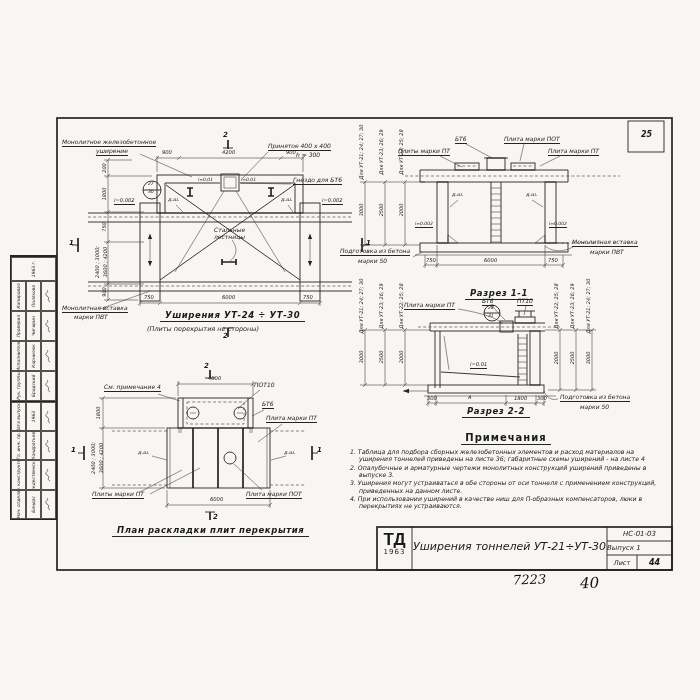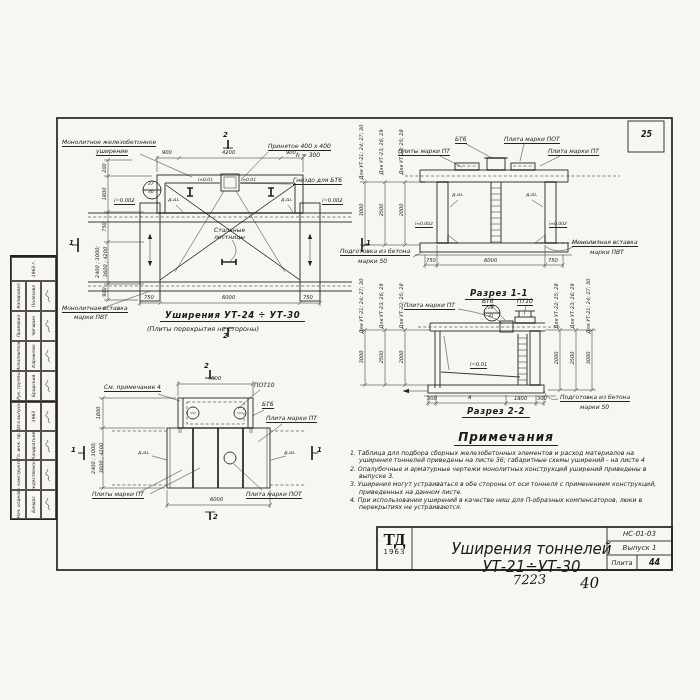--- a/index.html
+++ b/index.html
@@ -14,29 +14,29 @@
   .f4{font-size:4.5px;} .f5{font-size:5.2px;} .f8{font-size:8px;}
   .un{border-bottom:0.7px solid #26241f;padding-bottom:0.5px;}
   .rc{position:absolute;white-space:nowrap;font-style:italic;font-size:5px;
       transform:translate(-50%,-50%) rotate(-90deg);}
   .dtitle{position:absolute;white-space:nowrap;font-style:italic;font-weight:bold;font-size:8.5px;
           letter-spacing:0.6px;border-bottom:1px solid #26241f;padding:0 5px 1px;}
   .sub{position:absolute;white-space:nowrap;font-style:italic;font-size:6.5px;}
   .marknum{position:absolute;font-style:italic;font-weight:bold;font-size:7px;}
   
   #notes{position:absolute;left:350px;top:426px;width:312px;}
-  #notes .nhead{display:inline-block;font-style:italic;font-weight:bold;font-size:12px;
+  #notes .nhead{display:inline-block;font-weight:bold;font-size:10px;
                 border-bottom:1px solid #26241f;padding:0 4px 1px;letter-spacing:1px;}
   #notes .nheadwrap{text-align:center;margin-bottom:3px;}
   #notes .nitem{font-style:italic;font-size:6.2px;line-height:1.18;padding-left:9px;text-indent:-9px;
                 margin-bottom:1px;}
   
   .tb{position:absolute;font-style:italic;}
   #logo{position:absolute;left:377px;top:527px;width:35px;height:43px;text-align:center;}
-  #logo .l1{font-family:Liberation Serif, serif;font-weight:bold;font-size:17px;line-height:1;margin-top:4px;}
+  #logo .l1{font-family:Liberation Sans, sans-serif;font-weight:bold;font-size:17px;line-height:1;margin-top:4px;}
   #logo .l2{font-size:7px;letter-spacing:1px;}
   
   #stamp{position:absolute;left:10px;top:255px;width:47px;height:265px;border:1px solid #26241f;
          box-sizing:border-box;background:#f7f6f2;}
   #stampInner{position:absolute;left:0;top:0;width:263px;height:45px;
               transform:rotate(-90deg) translateX(-263px);transform-origin:0 0;display:flex;}
   .sgroup{display:grid;grid-auto-flow:column;border-right:0.8px solid #26241f;}
   .scell{border:0.4px solid #56534c;font-size:4.4px;font-style:italic;overflow:hidden;
          display:flex;align-items:center;justify-content:center;white-space:nowrap;}
   .hand{position:absolute;font-family:"DejaVu Serif",serif;font-style:italic;font-size:13px;
@@ -326,37 +326,38 @@
   <div class="lbl f5" style="left:284px;top:450px;">д.ш.</div>
   <div class="lbl f5" style="left:208px;top:376px;">4000</div>
   <div class="lbl f5" style="left:210px;top:497px;">6000</div>
   <div class="rc" style="left:98px;top:413px;">1800</div>
   <div class="rc f4" style="left:93px;top:458px;">2400 ; 3000;</div>
   <div class="rc f4" style="left:101px;top:458px;">3600 ; 4200</div>
   <div class="marknum" style="left:71px;top:446px;">1</div>
   <div class="marknum" style="left:317px;top:446px;">1</div>
   <div class="marknum" style="left:204px;top:362px;">2</div>
   <div class="marknum" style="left:213px;top:513px;">2</div>
+  <div class="dtitle" style="left:112px;top:525px;">План раскладки плит перекрытия</div>
 
   <div id="notes">
     <div class="nheadwrap"><span class="nhead">Примечания</span></div>
     <div class="nitem">1. Таблица для подбора сборных железобетонных элементов и расход материалов на уширения тоннелей приведены на листе 36; габаритные схемы уширений - на листе 4</div>
     <div class="nitem">2. Опалубочные и арматурные чертежи монолитных конструкций уширений приведены в выпуске 3.</div>
     <div class="nitem">3. Уширения могут устраиваться в обе стороны от оси тоннеля с применением конструкций, приведенных на данном листе.</div>
     <div class="nitem">4. При использовании уширений в качестве ниш для П-образных компенсаторов, люки в перекрытиях не устраиваются.</div>
   </div>
 
   <div id="logo">
     <div class="l1">ТД</div>
     <div class="l2">1963</div>
   </div>
-  <div class="tb" style="left:412px;top:540px;width:195px;text-align:center;font-size:15px;margin-left:22px;">Уширения тоннелей УТ-21÷УТ-30</div>
+  <div class="tb" style="left:412px;top:540px;width:195px;text-align:center;font-size:11px;">Уширения тоннелей УТ-21÷УТ-30</div>
   <div class="tb" style="left:607px;top:530px;width:65px;text-align:center;font-size:7px;">НС-01-03</div>
-  <div class="tb" style="left:607px;top:544px;width:65px;text-align:center;font-size:7px;">Выпуск 1</div>
-  <div class="tb" style="left:607px;top:559px;width:30px;text-align:center;font-size:6.5px;">Плита</div>
+  <div class="tb" style="left:607px;top:544px;width:65px;text-align:left;font-size:7px;">Выпуск 1</div>
+  <div class="tb" style="left:607px;top:559px;width:30px;text-align:center;font-size:6.5px;">Лист</div>
   <div class="tb" style="left:637px;top:558px;width:35px;text-align:center;font-size:8px;font-weight:bold;">44</div>
   <div class="hand" style="left:513px;top:572px;">7223</div>
   <div class="hand" style="left:580px;top:574px;font-size:15px;">40</div>
 
   <div id="stamp">
     <div id="stampInner">
       <div class="sgroup" style="width:118px;grid-template-rows:15px 15px 15px;grid-template-columns:repeat(4,1fr);">
         <div class="scell">Нач. отдела</div>
         <div class="scell">Бандас</div>
         <div class="scell">

